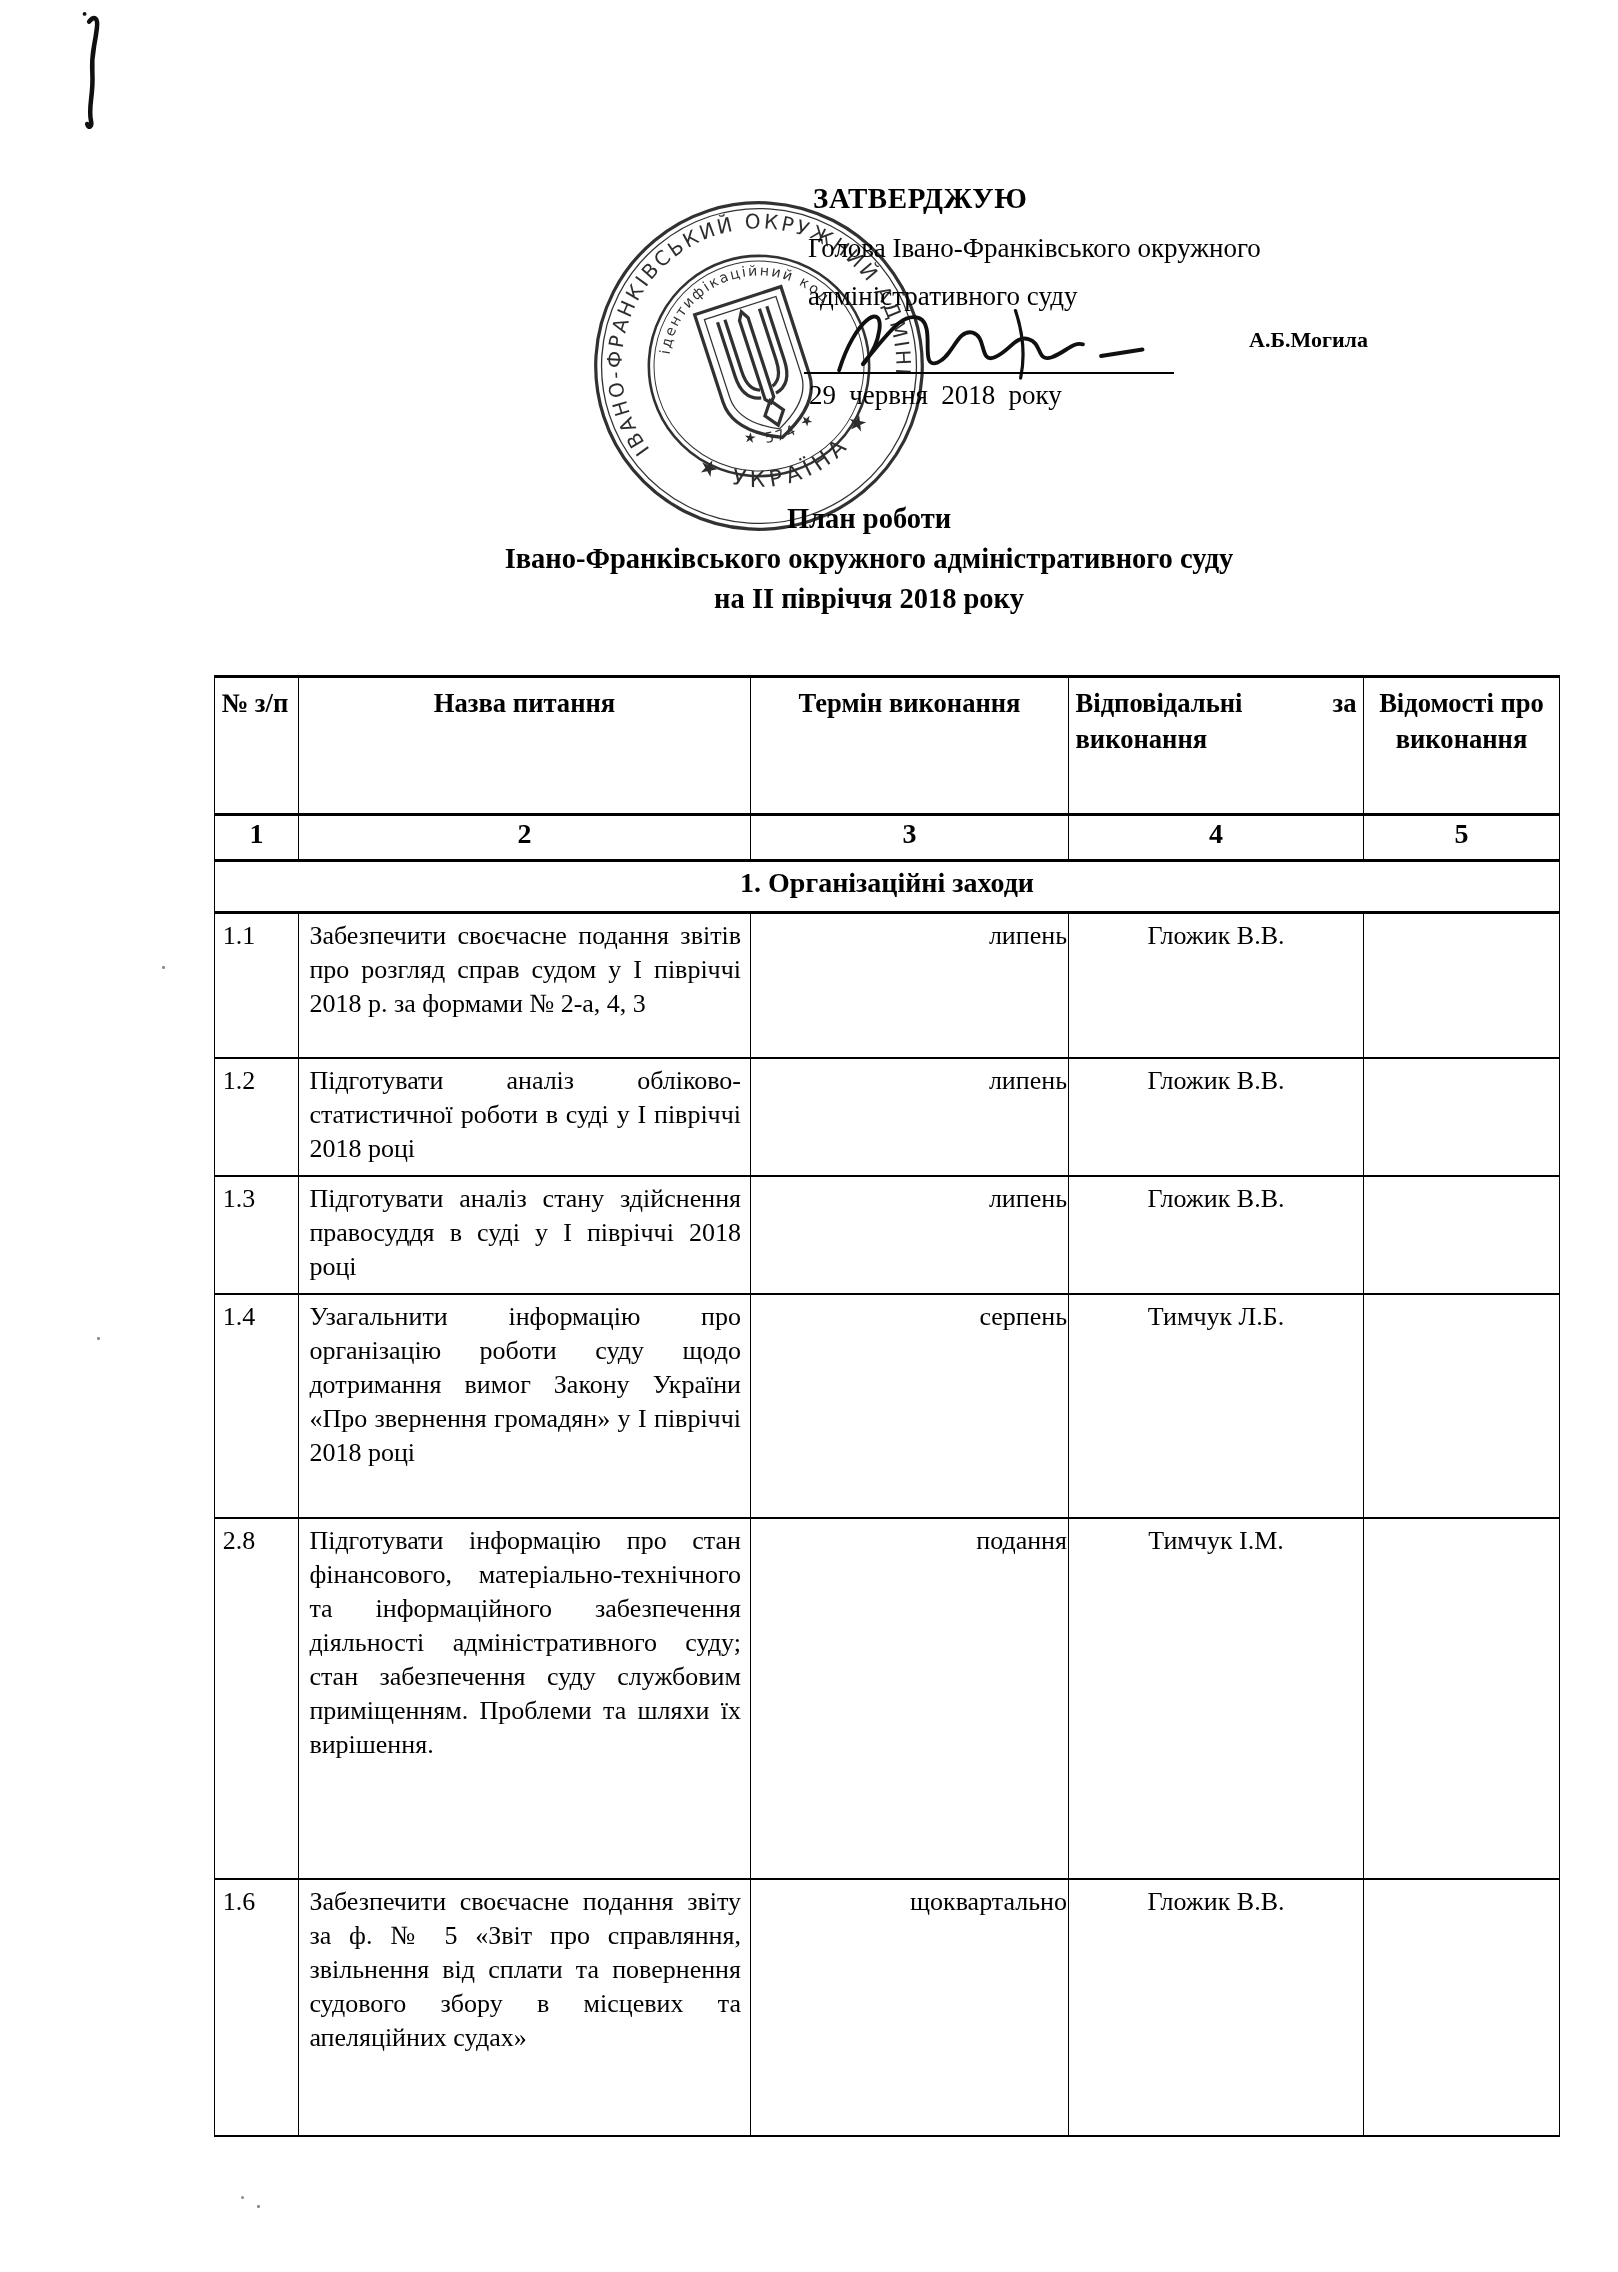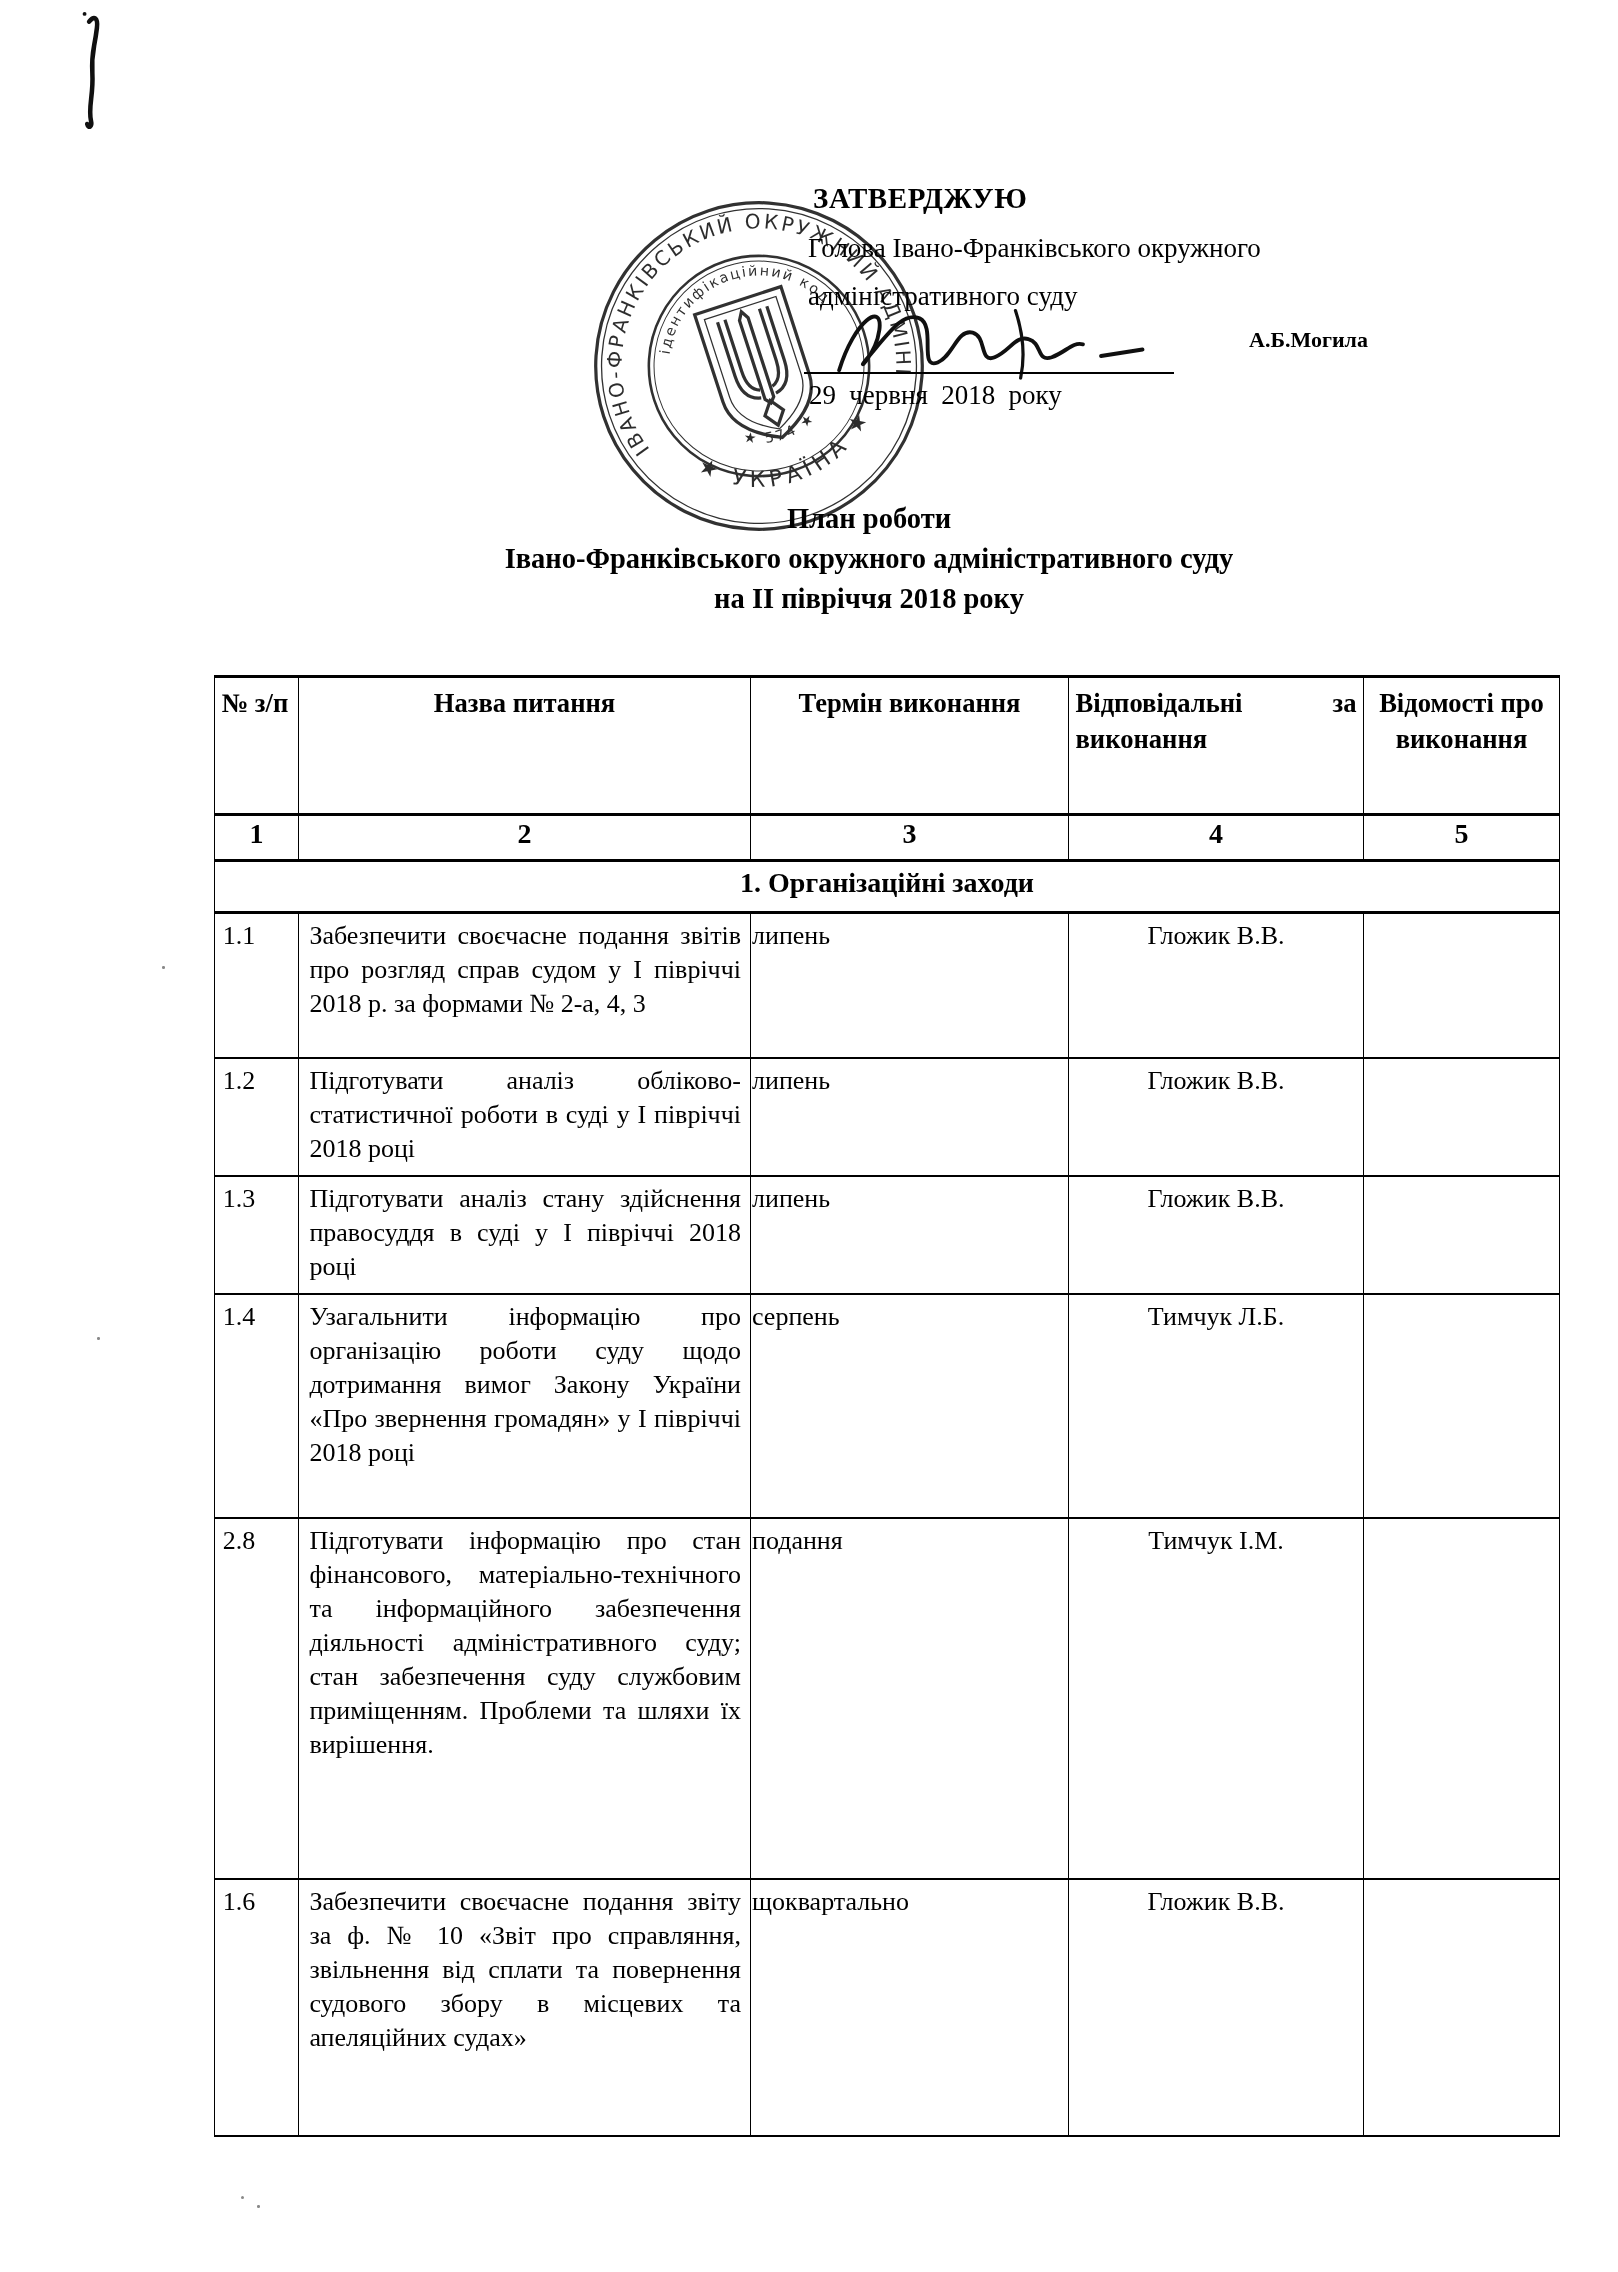--- a/index.html
+++ b/index.html
@@ -46,21 +46,21 @@
     height:40px;font-size:28px;font-weight:bold;text-align:center;
     padding-top:2.6px;border-bottom-width:3.2px;
   }
   tr.section td{
     height:43px;font-size:28px;font-weight:bold;text-align:center;
     padding-top:5.2px;border-bottom-width:3.2px;
   }
   tbody.rows td{font-size:26px;line-height:34px;border-bottom-width:2.6px;}
   td.c-num{padding:5.2px 2.6px 0 7.8px;}
   td.c-task{padding:5.2px 9px 9px 10.4px;text-align:justify;}
-  td.c-term{text-align:left;padding-top:5.2px;}
+  td.c-term{text-align:right;padding-top:5.2px;}
   td.c-resp{text-align:center;padding-top:5.2px;}
   td.c-status{padding:0;}
   tbody.rows tr:nth-child(1){height:145px;}
   tbody.rows tr:nth-child(2){height:114px;}
   tbody.rows tr:nth-child(3){height:115px;}
   tbody.rows tr:nth-child(4){height:224px;}
   tbody.rows tr:nth-child(5){height:361px;}
   tbody.rows tr:nth-child(6){height:257px;}
   
   .speckle{position:absolute;background:#4a4a4a;border-radius:50%;opacity:.65;}
@@ -193,21 +193,21 @@
     </tr>
         <tr>
       <td class="c-num">2.8</td>
       <td class="c-task">Підготувати інформацію про стан фінансового, матеріально-технічного та інформаційного забезпечення діяльності адміністративного суду; стан забезпечення суду службовим приміщенням. Проблеми та шляхи їх вирішення.</td>
       <td class="c-term">подання</td>
       <td class="c-resp">Тимчук І.М.</td>
       <td class="c-status"></td>
     </tr>
         <tr>
       <td class="c-num">1.6</td>
-      <td class="c-task">Забезпечити своєчасне подання звіту за ф. № 10 «Звіт про справляння, звільнення від сплати та повернення судового збору в місцевих та апеляційних судах»</td>
+      <td class="c-task">Забезпечити своєчасне подання звіту за ф. № 5 «Звіт про справляння, звільнення від сплати та повернення судового збору в місцевих та апеляційних судах»</td>
       <td class="c-term">щоквартально</td>
       <td class="c-resp">Гложик В.В.</td>
       <td class="c-status"></td>
     </tr>
       </tbody>
   </table>
 
   <div class="speckle" style="left:241px;top:2196px;width:3.2px;height:3.2px;"></div>
   <div class="speckle" style="left:257px;top:2205px;width:2.6px;height:2.6px;"></div>
   <div class="speckle" style="left:162px;top:966px;width:2.6px;height:2.6px;"></div>

